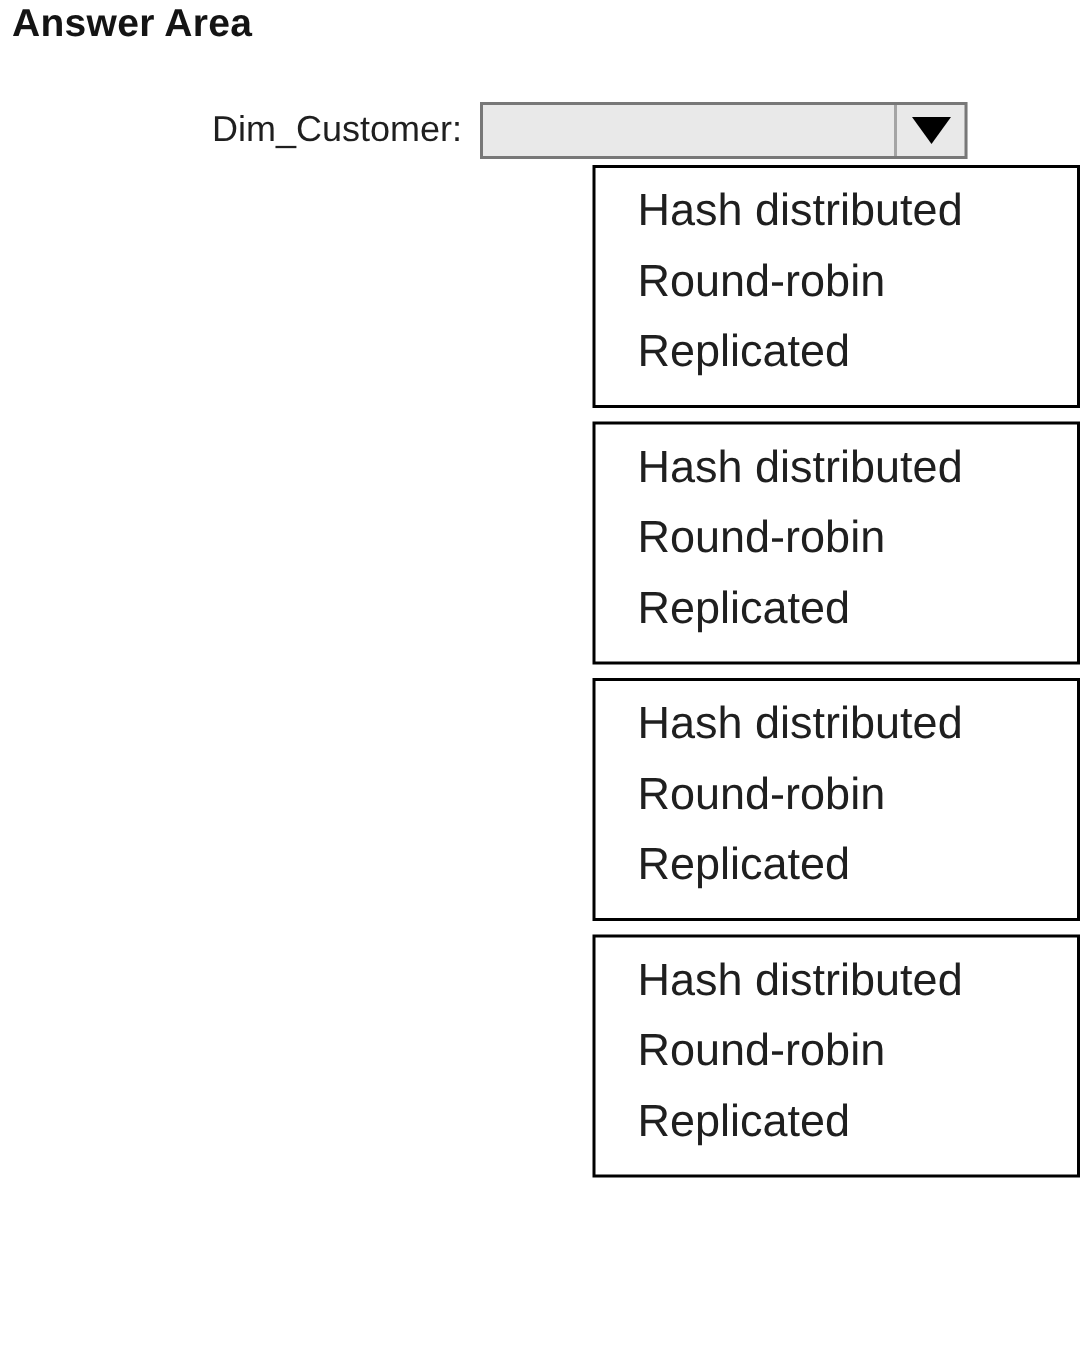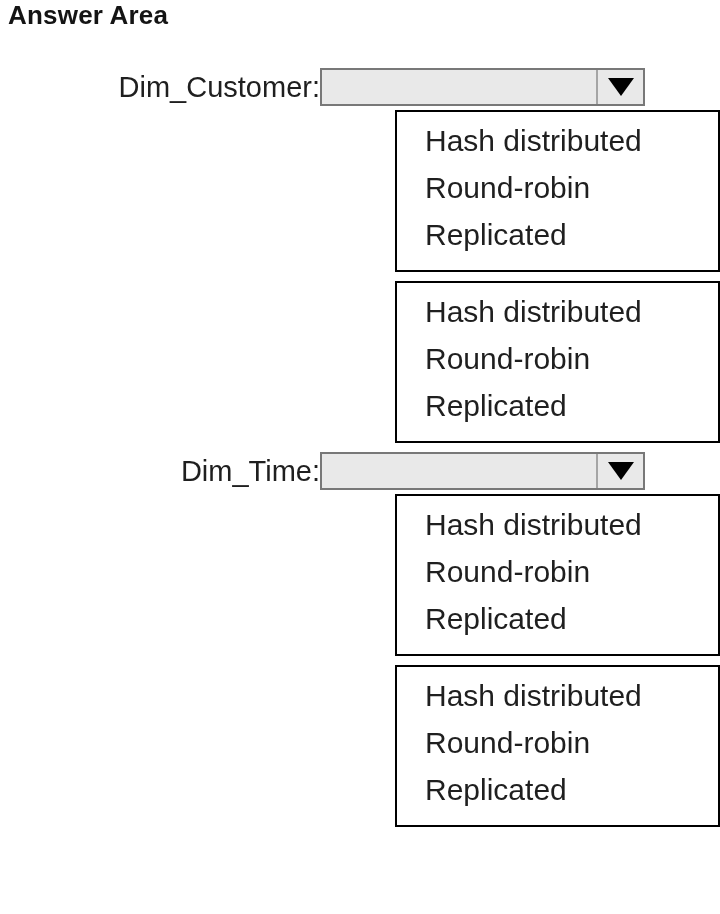--- a/index.html
+++ b/index.html
@@ -27,22 +27,23 @@
     left: 0;
     width: 720px;
   }
   .group { margin-bottom: 9px; }
   .dd-row {
     display: flex;
     height: 38px;
   }
   .label {
     width: 320px;
+    padding-right: 12px;
     text-align: right;
-    font-size: 29px;
+    font-size: 24px;
     line-height: 38px;
     color: #1f1f1f;
     white-space: nowrap;
   }
   .dropdown {
     width: 325px;
     background: #e9e9e9;
     border: 2px solid #787878;
     display: flex;
     cursor: default;
@@ -112,29 +113,20 @@
 
   <div class="group">
     <div class="listbox">
       <div class="option">Hash distributed</div>
       <div class="option">Round-robin</div>
       <div class="option">Replicated</div>
     </div>
   </div>
 
   <div class="group">
-    <div class="dd-row">
-      <div class="label">Dim_Time:</div>
-      <div class="dropdown">
-        <div class="dd-value"></div>
-        <div class="dd-arrow">
-          <span class="tri"></span>
-        </div>
-      </div>
-    </div>
     <div class="listbox">
       <div class="option">Hash distributed</div>
       <div class="option">Round-robin</div>
       <div class="option">Replicated</div>
     </div>
   </div>
 
   <div class="group">
     <div class="listbox">
       <div class="option">Hash distributed</div>

